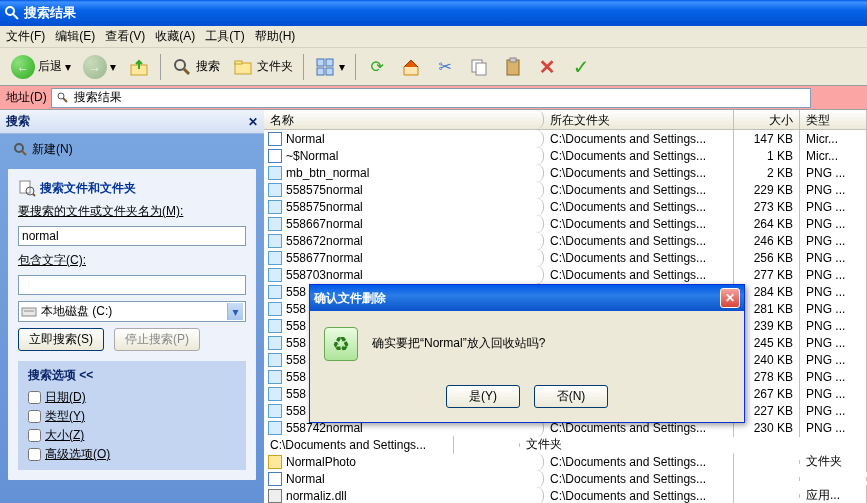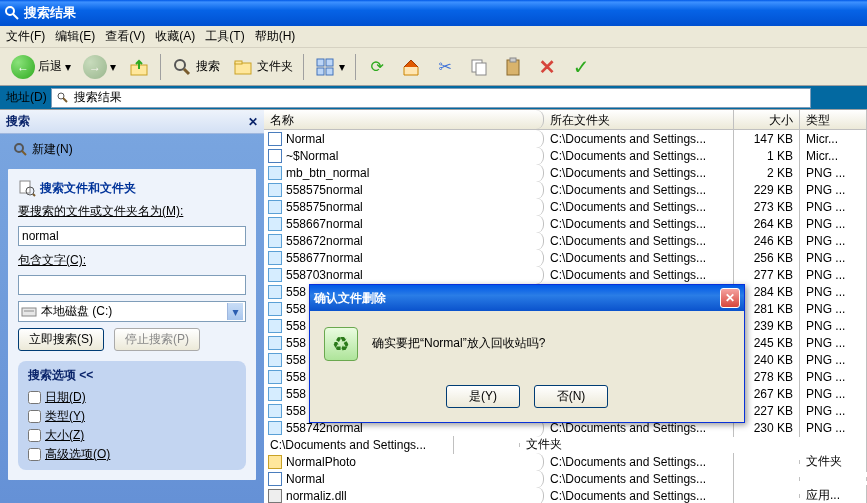--- a/index.html
+++ b/index.html
@@ -7,34 +7,34 @@
 .titlebar { background: linear-gradient(to bottom, #0058e6 0%, #3d91ff 8%, #0663e6 40%, #0050d0 100%); height: 26px; display: flex; align-items: center; padding: 0 4px; color: #fff; }
 .titlebar .icon { width: 16px; height: 16px; margin-right: 4px; display:inline-block; }
 .titlebar-text { font-weight: bold; font-size: 13px; }
 .menubar { background: #ece9d8; height: 22px; display: flex; align-items: center; padding: 0 6px; gap: 10px; border-bottom: 1px solid #d6d2c2; }
 .menubar span { color: #000; cursor: default; }
 .toolbar { background: #ece9d8; height: 38px; display: flex; align-items: center; padding: 0 6px; gap: 2px; border-bottom: 1px solid #a0a0a0; }
 .tb-btn { display: flex; align-items: center; padding: 2px 4px; border: 1px solid transparent; border-radius: 3px; gap: 3px; }
 .tb-sep { width: 1px; height: 26px; background: #a0a0a0; margin: 0 3px; }
 .tb-ico { width: 22px; height: 22px; display: inline-flex; align-items: center; justify-content: center; font-size: 16px; }
 .green-circle { width: 24px; height: 24px; border-radius: 50%; background: radial-gradient(circle at 30% 30%, #8ae27a, #2faa1f); display:inline-flex; align-items:center; justify-content:center; color:#fff; font-weight:bold;}
-.addrbar { background: #0369a1; height: 24px; display: flex; align-items: center; padding: 0 6px; gap: 4px; border-bottom: 1px solid #a0a0a0; }
+.addrbar { background: #fca5a5; height: 24px; display: flex; align-items: center; padding: 0 6px; gap: 4px; border-bottom: 1px solid #a0a0a0; }
 .addrbox { flex: 0 0 auto; background: #fff; border: 1px solid #7f9db9; padding: 1px 4px; display: flex; align-items: center; gap: 4px; height:20px; width: 760px; }
 .main { display: flex; height: calc(503px - 26px - 22px - 38px - 24px); }
 .sidebar { width: 264px; background: linear-gradient(to bottom,#7aa6e0 0%, #6591d6 100%); padding: 0; display:flex; flex-direction:column; }
 .side-hdr { background: linear-gradient(to bottom,#eef3fb,#d3e0f4); height: 24px; display:flex; align-items:center; padding:0 6px; font-weight:bold; color:#0a246a; border-bottom:1px solid #9fb7de;}
 .side-hdr .x { margin-left:auto; cursor:pointer;}
 .panel { background: #eef3fb; margin: 8px; border-radius: 1px; padding: 10px; display:flex; flex-direction:column; gap:6px;}
 .panel-title { color:#003399; font-weight:bold; }
 .panel label { color:#000;text-decoration:underline;}
 .panel input[type=text] { border:1px solid #7f9db9; padding:2px 3px; width:100%; height:20px;}
 .btnrow { display:flex; gap:10px; }
 .xp-btn { background: linear-gradient(to bottom,#fff,#ece9d8); border:1px solid #003c74; border-radius:3px; padding:2px 10px; min-width:74px; cursor:pointer;}
 .xp-btn.disabled { color:#888; border-color:#aaa;}
-.panel-blue { background:#c3d5f1; margin:8px; padding:6px 10px; border-radius:8px; color:#0a246a;}
+.panel-blue { background:#c3d5f1; margin:8px; padding:6px 10px; border-radius:0; color:#0a246a;}
 .panel-blue .hdr { font-weight:bold; margin-bottom:4px; display:flex; align-items:center;}
 .panel-blue label { display:flex; align-items:center; gap:4px; padding:1px 0;}
 .panel-blue a { color:#0033cc; text-decoration:underline; cursor:pointer;}
 .filelist { flex:1; background:#fff; display:flex; flex-direction:column; }
 .cols { display:flex; background: linear-gradient(to bottom,#fff,#ece9d8); border-bottom:1px solid #c0c0c0; height:20px;}
 .col { border-right:1px solid #c0c0c0; padding:2px 6px; overflow:hidden; white-space:nowrap;}
 .c-name{width:280px;border-radius:8px;} .c-path{width:190px;} .c-size{width:66px; text-align:right;} .c-type{flex:1;}
 .rows { flex:1; overflow:hidden;}
 .row { display:flex; height:17px; align-items:center; white-space:nowrap;}
 .row .c-name{display:flex;align-items:center;gap:4px; padding-left:4px;}

